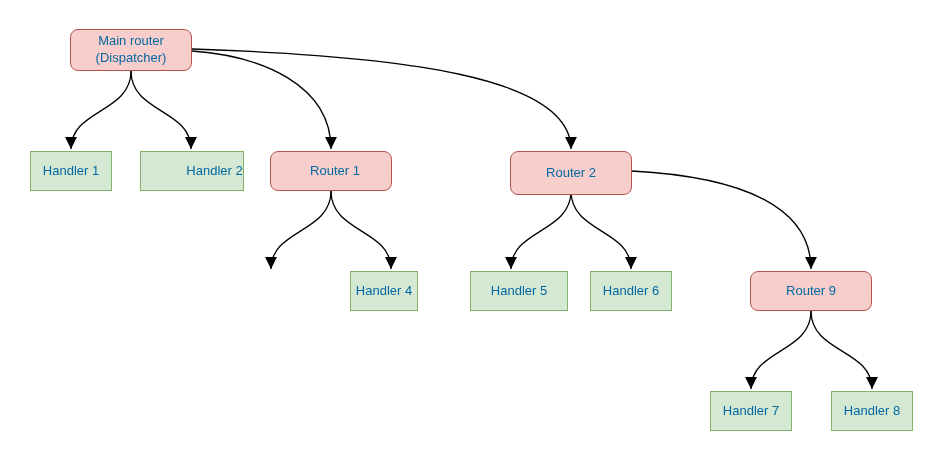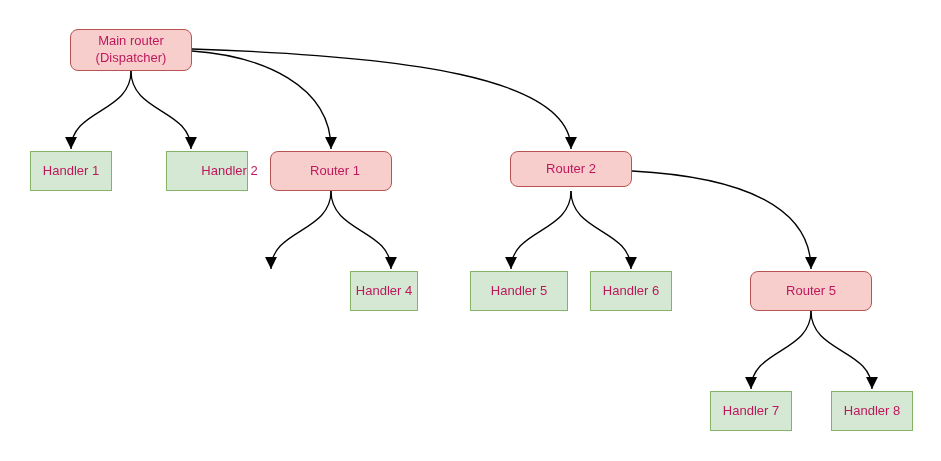--- a/index.html
+++ b/index.html
@@ -23,21 +23,21 @@
   }
   .node {
     position: absolute;
     display: flex;
     flex-direction: column;
     align-items: center;
     justify-content: center;
     text-align: center;
     font-size: 13px;
     line-height: 1.3;
-    color: #be185d;
+    color: #0369a1;
     box-sizing: border-box;
     white-space: nowrap;
   }
   .node.router {
     background: #f8cecc;
     border: 1px solid #b85450;
     border-radius: 8px;
   }
   .node.handler {
     background: #d5e8d4;
@@ -71,47 +71,47 @@
 
   <div class="node router" style="left:70px; top:29px; width:122px; height:42px;">
     <span>Main router</span>
     <span>(Dispatcher)</span>
   </div>
 
   <div class="node handler" style="left:30px; top:151px; width:82px; height:40px;text-align:center;">
     <span>Handler 1</span>
   </div>
 
-  <div class="node handler" style="left:166px; top:151px; width:82px; height:40px;padding-left:45px;">
+  <div class="node handler" style="left:140px; top:151px; width:104px; height:40px;padding-left:45px;">
     <span>Handler 2</span>
   </div>
 
   <div class="node router" style="left:270px; top:151px; width:122px; height:40px;padding-left:8px;">
     <span>Router 1</span>
   </div>
 
-  <div class="node router" style="left:510px; top:151px; width:122px; height:36px;">
+  <div class="node router" style="left:510px; top:151px; width:122px; height:44px;">
     <span>Router 2</span>
   </div>
 
 
   <div class="node handler" style="left:350px; top:271px; width:68px; height:40px;">
     <span>Handler 4</span>
   </div>
 
   <div class="node handler" style="left:470px; top:271px; width:98px; height:40px;">
     <span>Handler 5</span>
   </div>
 
   <div class="node handler" style="left:590px; top:271px; width:82px; height:40px;text-align:right;">
     <span>Handler 6</span>
   </div>
 
   <div class="node router" style="left:750px; top:271px; width:122px; height:40px;">
-    <span>Router 5</span>
+    <span>Router 9</span>
   </div>
 
   <div class="node handler" style="left:710px; top:391px; width:82px; height:40px;">
     <span>Handler 7</span>
   </div>
 
   <div class="node handler" style="left:831px; top:391px; width:82px; height:40px;">
     <span>Handler 8</span>
   </div>
 

